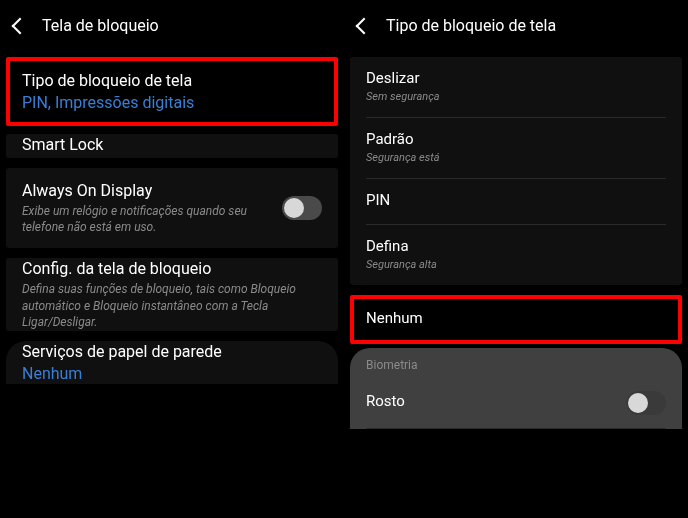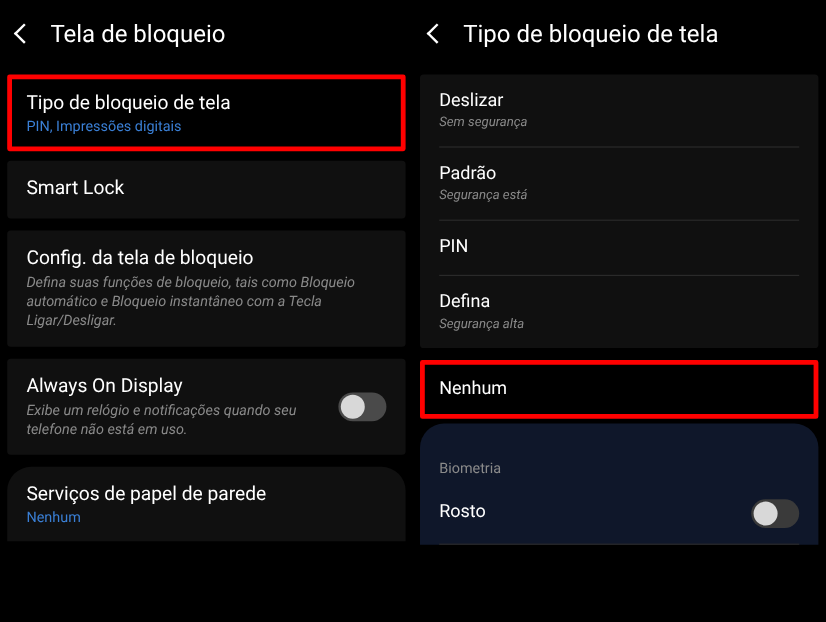--- a/index.html
+++ b/index.html
@@ -27,47 +27,47 @@
     }
     .back-icon {
       width: 12px;
       height: 12px;
       border-left: 2px solid #fff;
       border-bottom: 2px solid #fff;
       transform: rotate(45deg);
       flex-shrink: 0;
     }
     .header-title {
-      font-size: 20px;
+      font-size: 16px;
       font-weight: 400;
       color: #fff;
     }
     .panel {
       background: #101010;
       border-radius: 3px;
       margin: 0 6px 10px 6px;
       overflow: hidden;
     }
     .item {
-      padding: 13px 16px;
+      padding: 1px 16px;
       position: relative;
     }
     .item-title {
       font-size: 16px;
       color: #fff;
       margin-bottom: 3px;
     }
     .item-sub {
       font-size: 12px;
       color: #8a8a8a;
       line-height: 1.35;
       font-style: italic;
     }
     .item-sub-blue {
-      font-size: 12px;
+      font-size: 16px;
       color: #3a7fd5;
     }
     .divider {
       height: 1px;
       background: #2a2a2a;
       margin: 0 16px;
     }
     .item-row {
       display: flex;
       align-items: center;
@@ -114,24 +114,24 @@
     .right .panel { margin: 0 6px 10px 6px; }
     .right .item { padding: 12px 16px; }
     .right .item-title { font-size: 15px; }
     .right .item-sub { font-size: 11px; }
     .inline-blue { color: #3a7fd5; }
     .right .none-item {
       margin: 0 6px 4px 6px;
       padding: 10px 12px;
     }
     .right .bio-section {
-      background: #0f172a;
+      background: #404040;
       border-radius: 20px 20px 0 0;
       margin: 0 6px 0 6px;
-      padding-top: 20px;
+      padding-top: 0;
     }
     .sub-mixed { font-size: 11px; color: #8a8a8a; }
   </style>
 </head>
 <body>
 
 <div class="screen left">
   <div class="header">
     <div class="back-icon"></div>
     <div class="header-title">Tela de bloqueio</div>
@@ -142,35 +142,35 @@
     <div class="item-sub-blue">PIN, Impressões digitais</div>
   </div>
 
   <div class="panel">
     <div class="item">
       <div class="item-title">Smart Lock</div>
     </div>
   </div>
 
   <div class="panel">
-    <div class="item">
-      <div class="item-title">Config. da tela de bloqueio</div>
-      <div class="item-sub">Defina suas funções de bloqueio, tais como Bloqueio automático e Bloqueio instantâneo com a Tecla Ligar/Desligar.</div>
-    </div>
-  </div>
-
-  <div class="panel">
     <div class="item-row">
       <div class="text-col">
         <div class="item-title">Always On Display</div>
         <div class="item-sub">Exibe um relógio e notificações quando seu telefone não está em uso.</div>
       </div>
       <div class="toggle off">
         <div class="toggle-knob"></div>
       </div>
+    </div>
+  </div>
+
+  <div class="panel">
+    <div class="item">
+      <div class="item-title">Config. da tela de bloqueio</div>
+      <div class="item-sub">Defina suas funções de bloqueio, tais como Bloqueio automático e Bloqueio instantâneo com a Tecla Ligar/Desligar.</div>
     </div>
   </div>
 
   <div class="panel" style="border-radius:20px 20px 0 0;">
     <div class="item">
       <div class="item-title">Serviços de papel de parede</div>
       <div class="item-sub-blue">Nenhum</div>
     </div>
   </div>
 </div>

